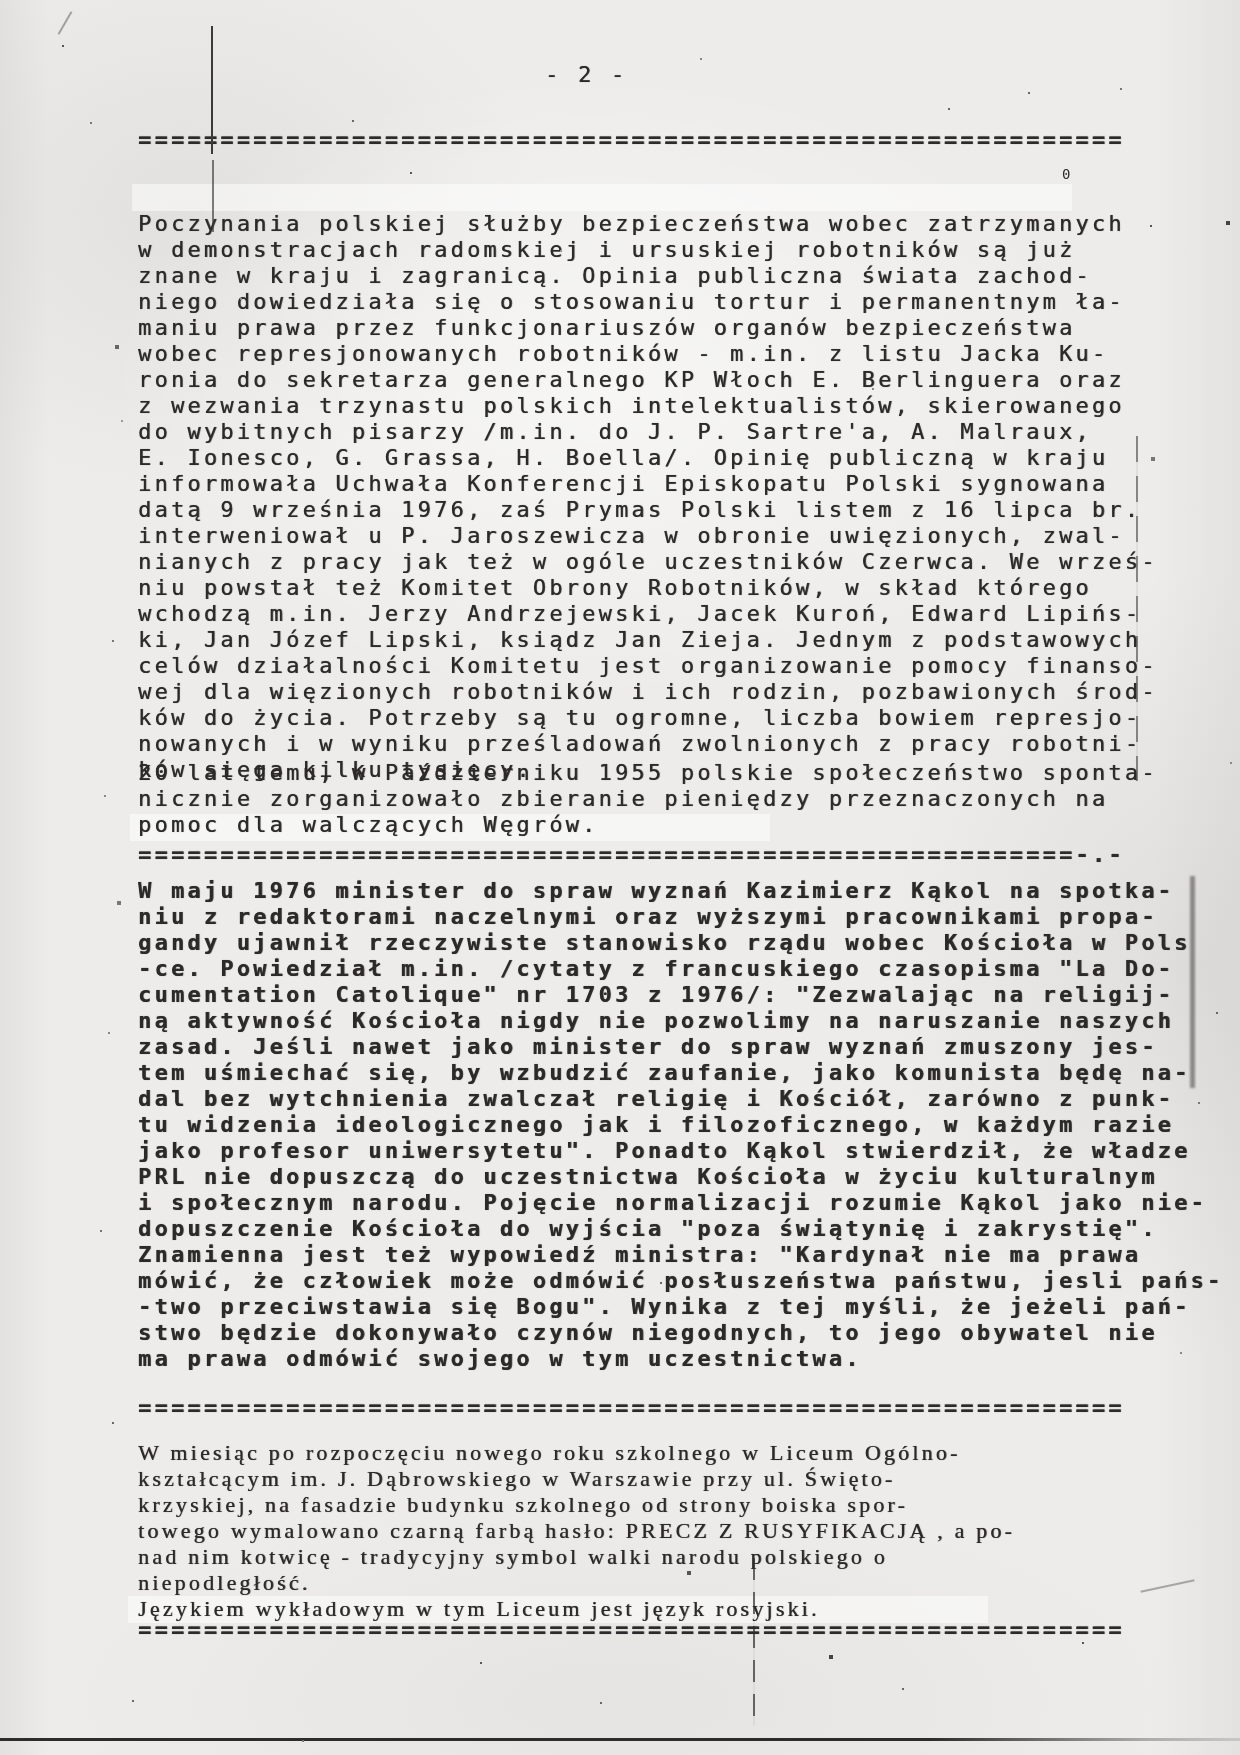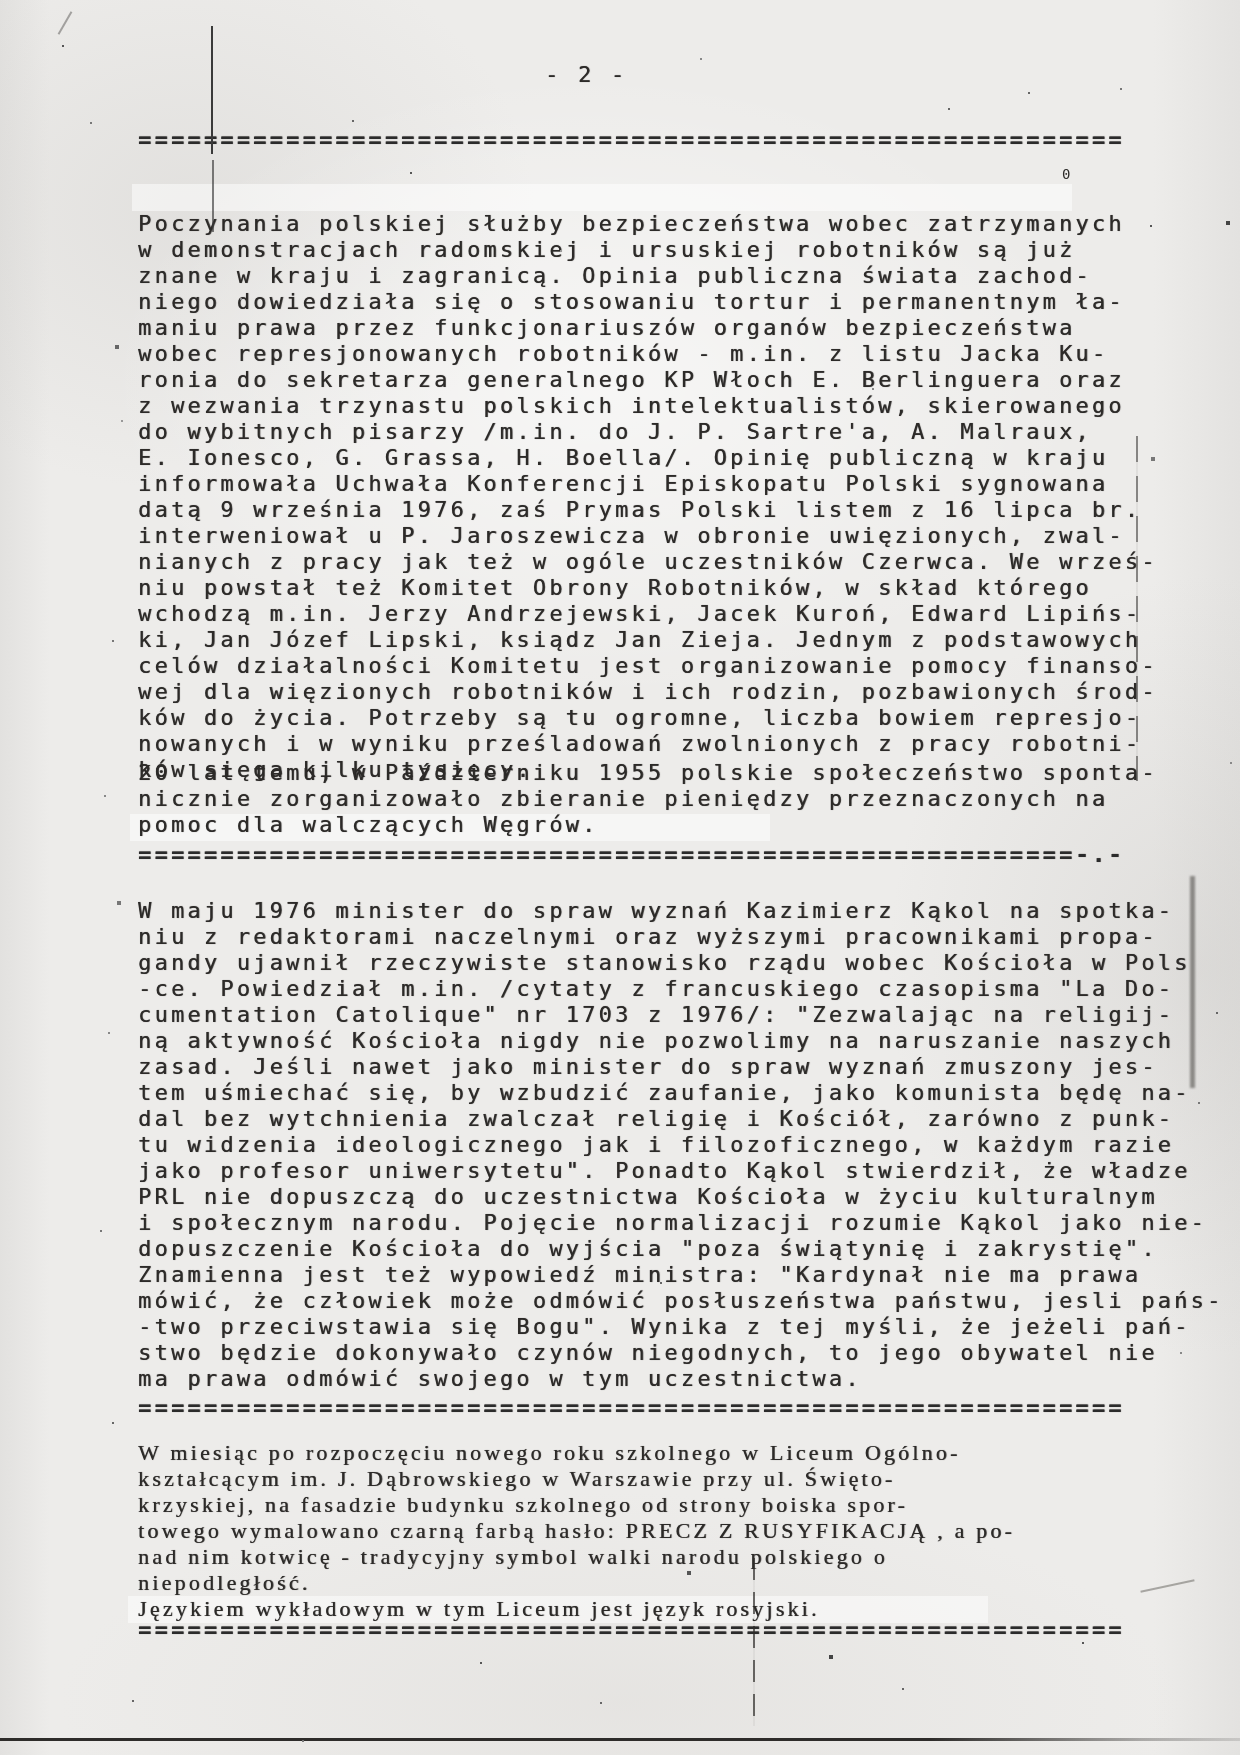--- a/index.html
+++ b/index.html
@@ -22,21 +22,21 @@
     color:#2c2a28;white-space:pre-line;
     text-shadow:0.6px 0.4px 0.7px rgba(40,38,36,0.8);
     z-index:2;
   }
   .rule{font-weight:bold;color:#2b2b2b;}
   #pageno{left:545px;top:62px;}
   #rule1{top:127px;}
   #para1{top:181px;margin-top:30px;}
   #para2{top:760px;}
   #rule2{top:842px;}
-  #para3{top:898px;}
+  #para3{top:878px;font-weight:bold;}
   #rule3{top:1395px;}
   #para4{top:1440px;font-family:Liberation Serif, serif;}
   #rule4{top:1617px;}
   .band{position:absolute;background:rgba(255,255,255,0.5);height:27px;z-index:1;}
   #band1{left:130px;top:814px;width:640px;}
   #band2{left:128px;top:1596px;width:860px;}
   #band3{left:132px;top:184px;width:940px;}
   .artifact{position:absolute;z-index:3;}
   #art-vline-top-a{left:211px;top:26px;width:2px;height:128px;background:#3a3a3a;}
   #art-vline-top-b{left:212px;top:160px;width:2px;height:72px;background:rgba(58,58,58,0.65);}

